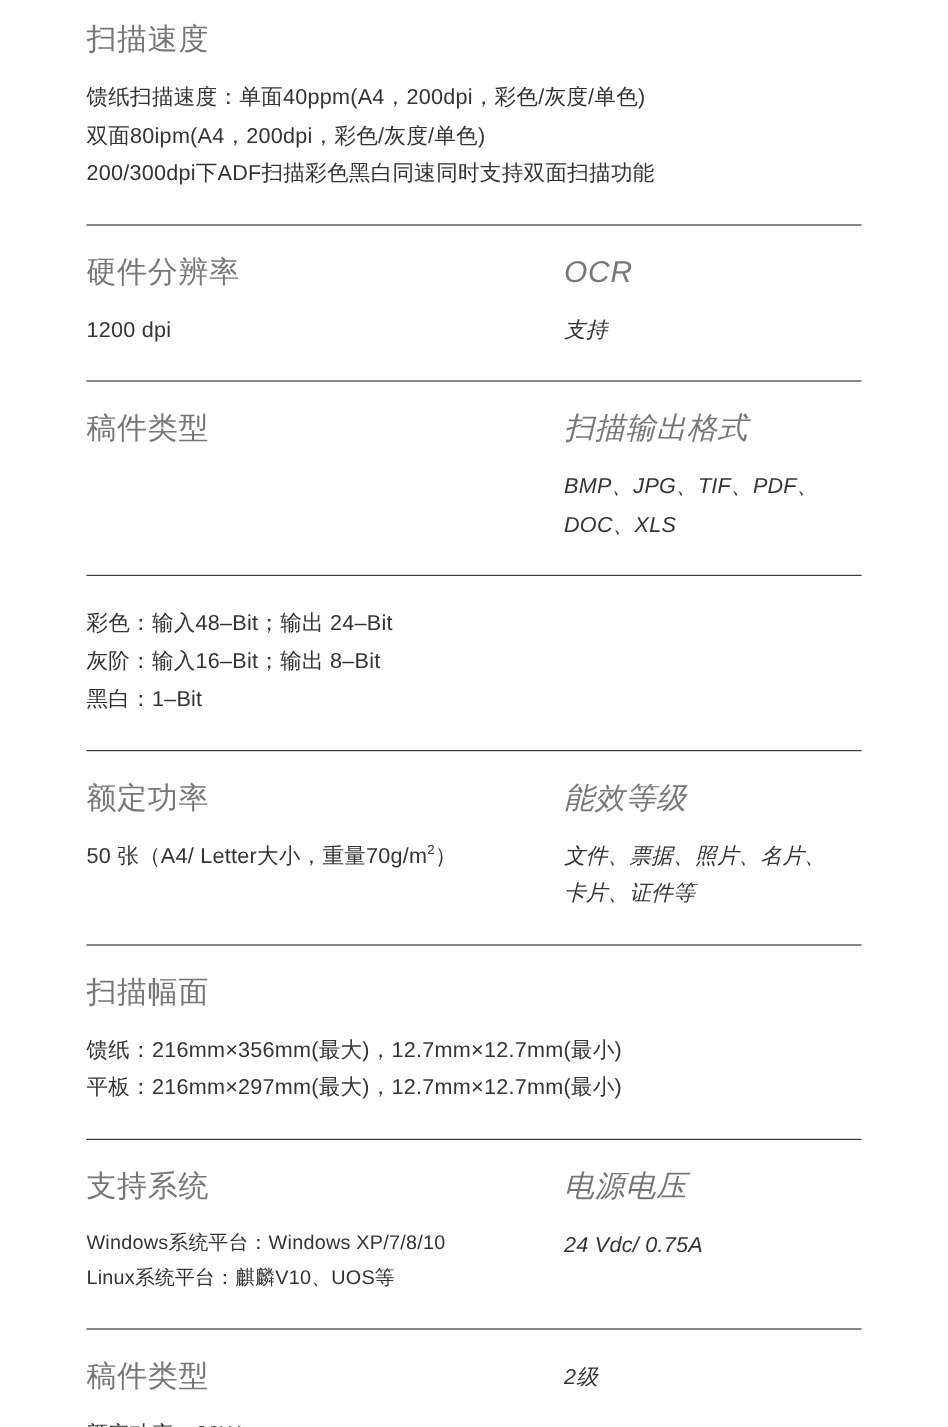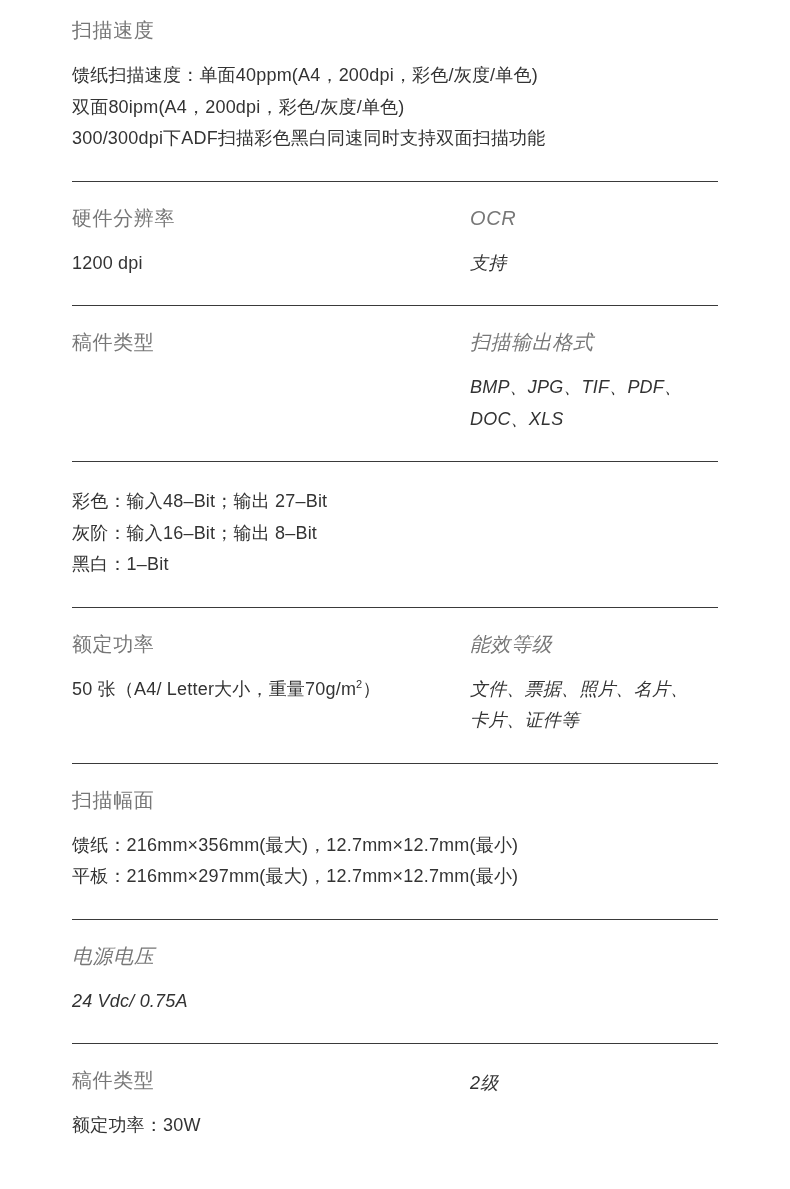--- a/index.html
+++ b/index.html
@@ -41,21 +41,21 @@
     flex: 0 0 398px;
   }
   .col.right {
     flex: 1 1 auto;
     font-style: italic;
   }
   .col.full {
     width: 100%;
   }
   .spec-label {
-    font-size: 20px;
+    font-size: 25px;
     color: #777777;
     font-weight: normal;
     letter-spacing: 0.6px;
     line-height: 1.2;
     margin: 0 0 18px 0;
   }
   .spec-value {
     font-size: 18px;
     color: #333333;
     line-height: 1.75;
@@ -77,21 +77,21 @@
 <body>
 
 <div class="sheet">
 
   <div class="spec-block">
     <div class="row">
       <div class="col full">
         <div class="spec-label">扫描速度</div>
         <div class="spec-value">馈纸扫描速度：单面40ppm(A4，200dpi，彩色/灰度/单色)
 双面80ipm(A4，200dpi，彩色/灰度/单色)
-300/300dpi下ADF扫描彩色黑白同速同时支持双面扫描功能</div>
+200/300dpi下ADF扫描彩色黑白同速同时支持双面扫描功能</div>
       </div>
     </div>
   </div>
 
   <div class="divider"></div>
 
   <div class="spec-block">
     <div class="row">
       <div class="col left">
         <div class="spec-label">硬件分辨率</div>
@@ -117,21 +117,21 @@
 DOC、XLS</div>
       </div>
     </div>
   </div>
 
   <div class="divider"></div>
 
   <div class="spec-block">
     <div class="row">
       <div class="col left">
-        <div class="spec-value">彩色：输入48–Bit；输出 27–Bit
+        <div class="spec-value">彩色：输入48–Bit；输出 24–Bit
 灰阶：输入16–Bit；输出 8–Bit
 黑白：1–Bit</div>
       </div>
     </div>
   </div>
 
   <div class="divider"></div>
 
   <div class="spec-block">
     <div class="row">
@@ -156,20 +156,25 @@
         <div class="spec-value">馈纸：216mm×356mm(最大)，12.7mm×12.7mm(最小)
 平板：216mm×297mm(最大)，12.7mm×12.7mm(最小)</div>
       </div>
     </div>
   </div>
 
   <div class="divider"></div>
 
   <div class="spec-block">
     <div class="row">
+      <div class="col left">
+        <div class="spec-label">支持系统</div>
+        <div class="spec-value small">Windows系统平台：Windows XP/7/8/10
+Linux系统平台：麒麟V10、UOS等</div>
+      </div>
       <div class="col right">
         <div class="spec-label">电源电压</div>
         <div class="spec-value">24 Vdc/ 0.75A</div>
       </div>
     </div>
   </div>
 
   <div class="divider"></div>
 
   <div class="spec-block">

